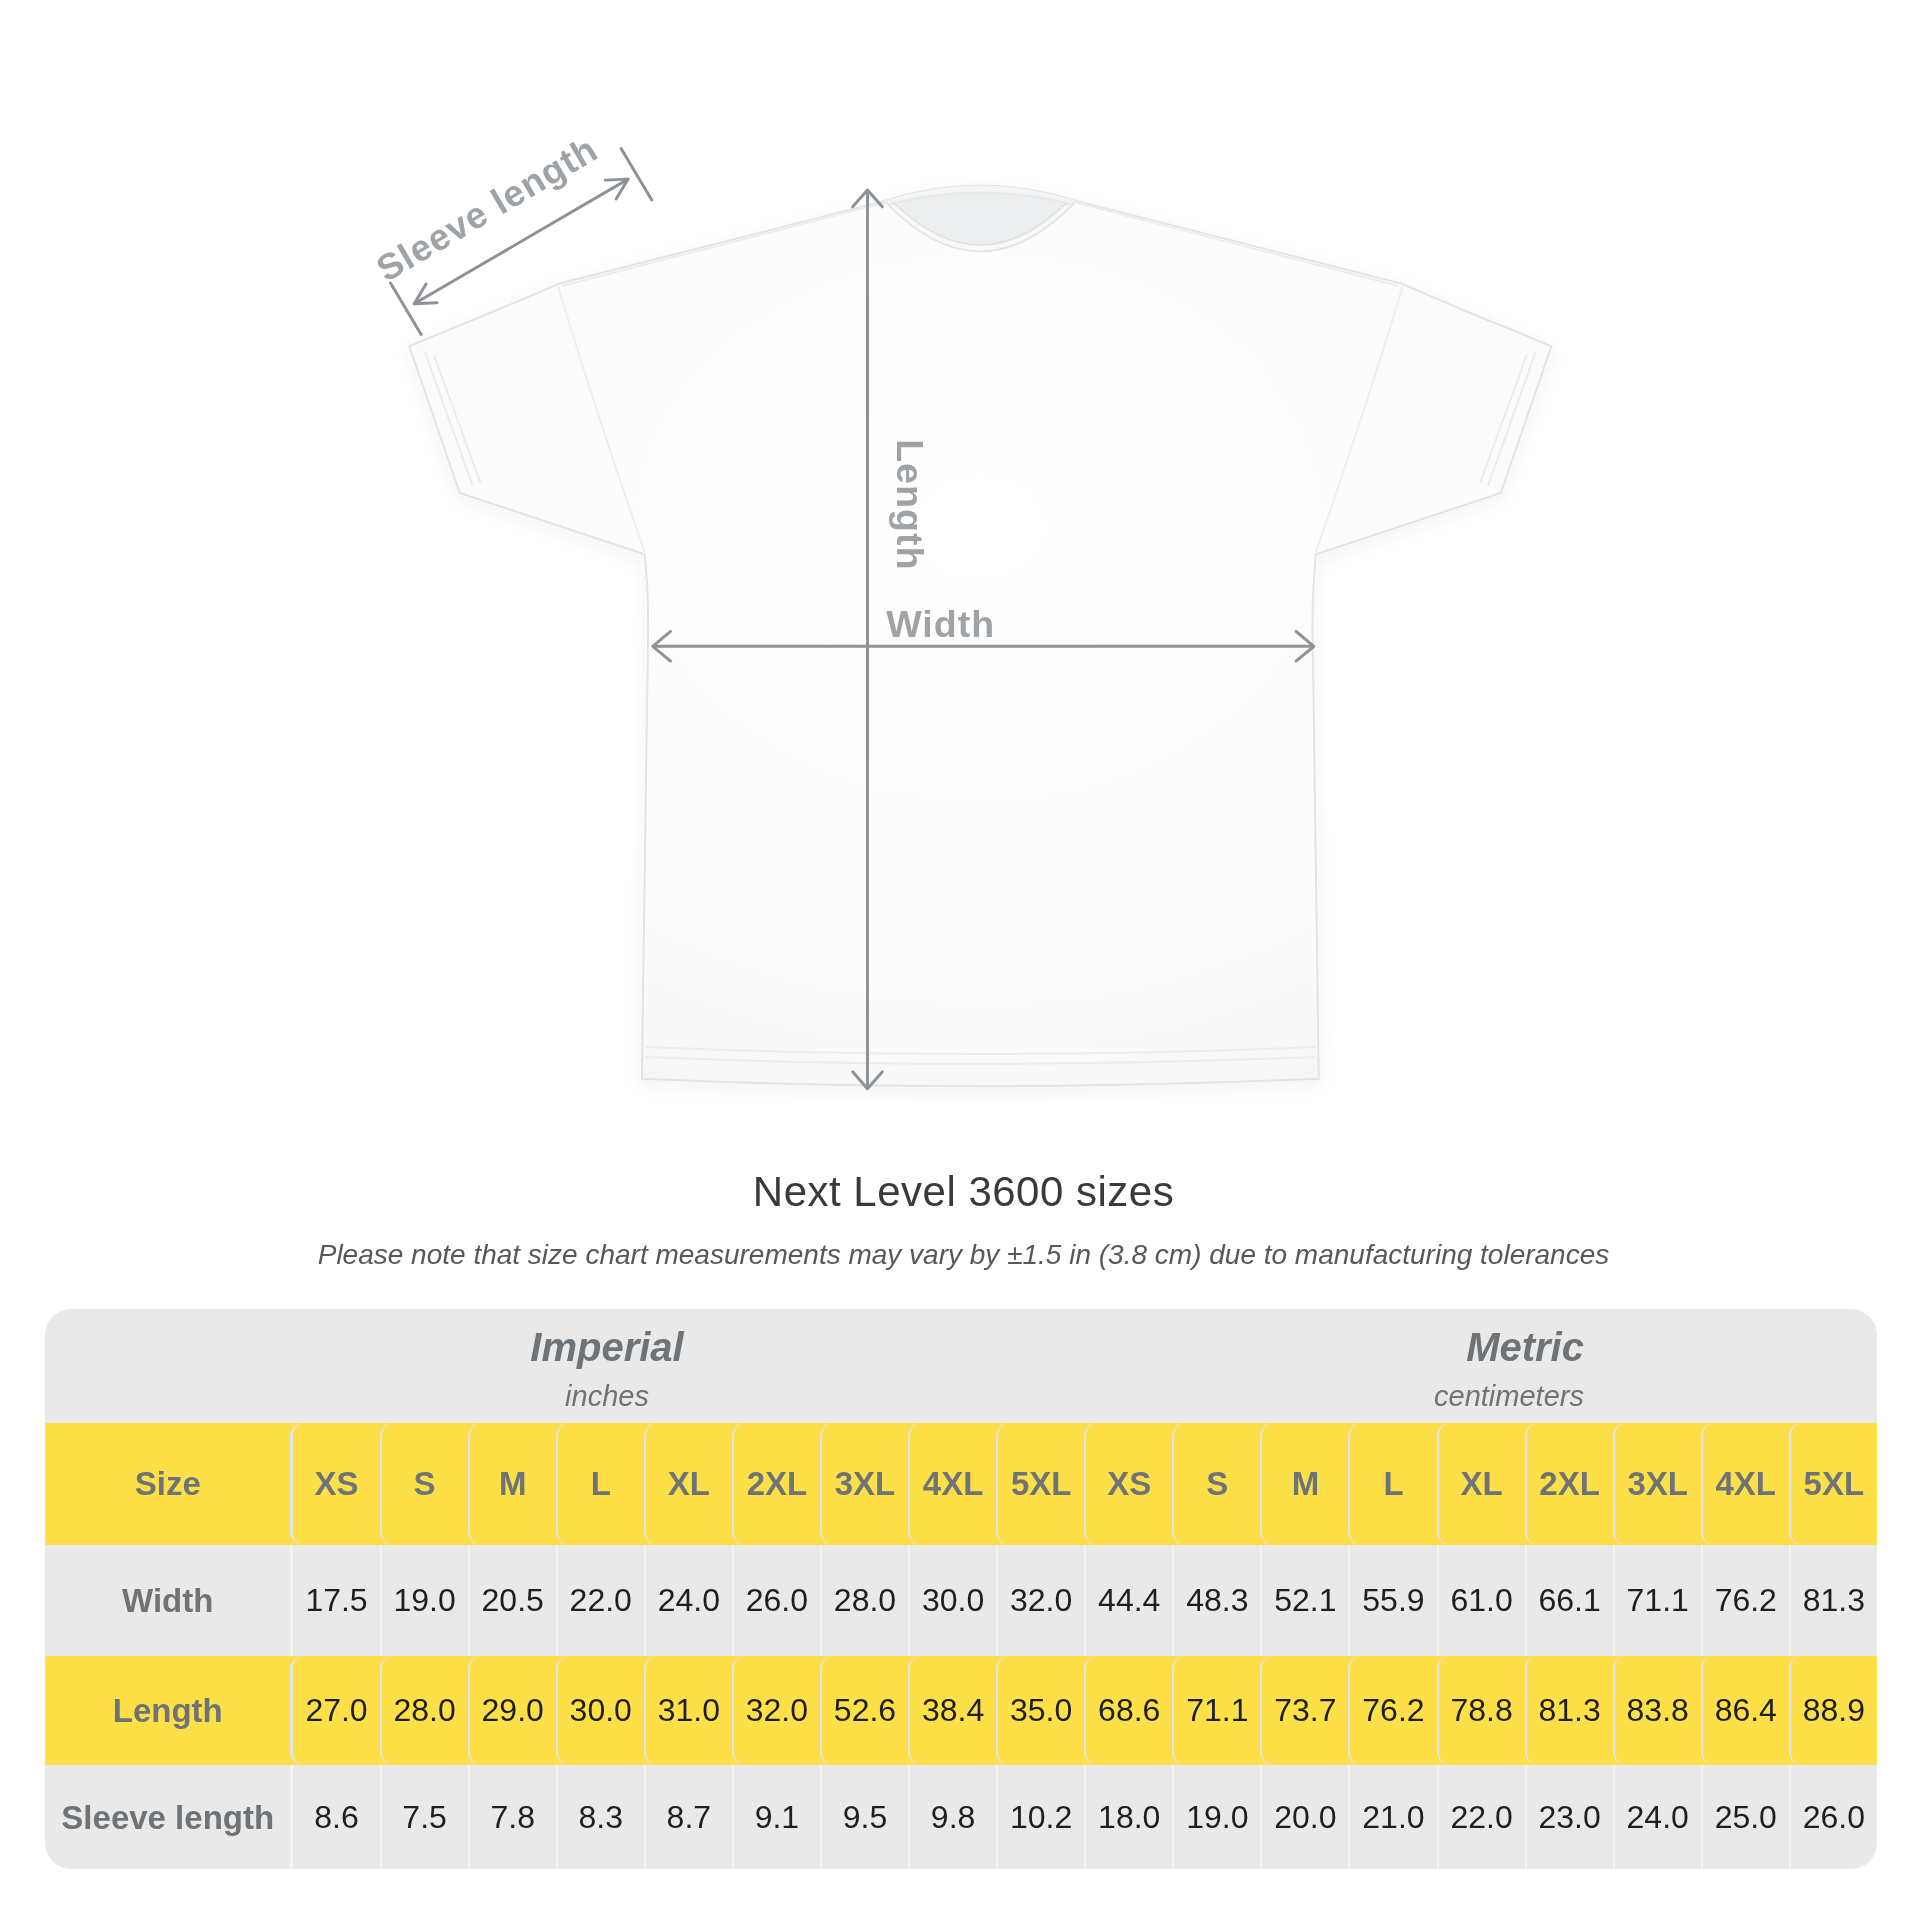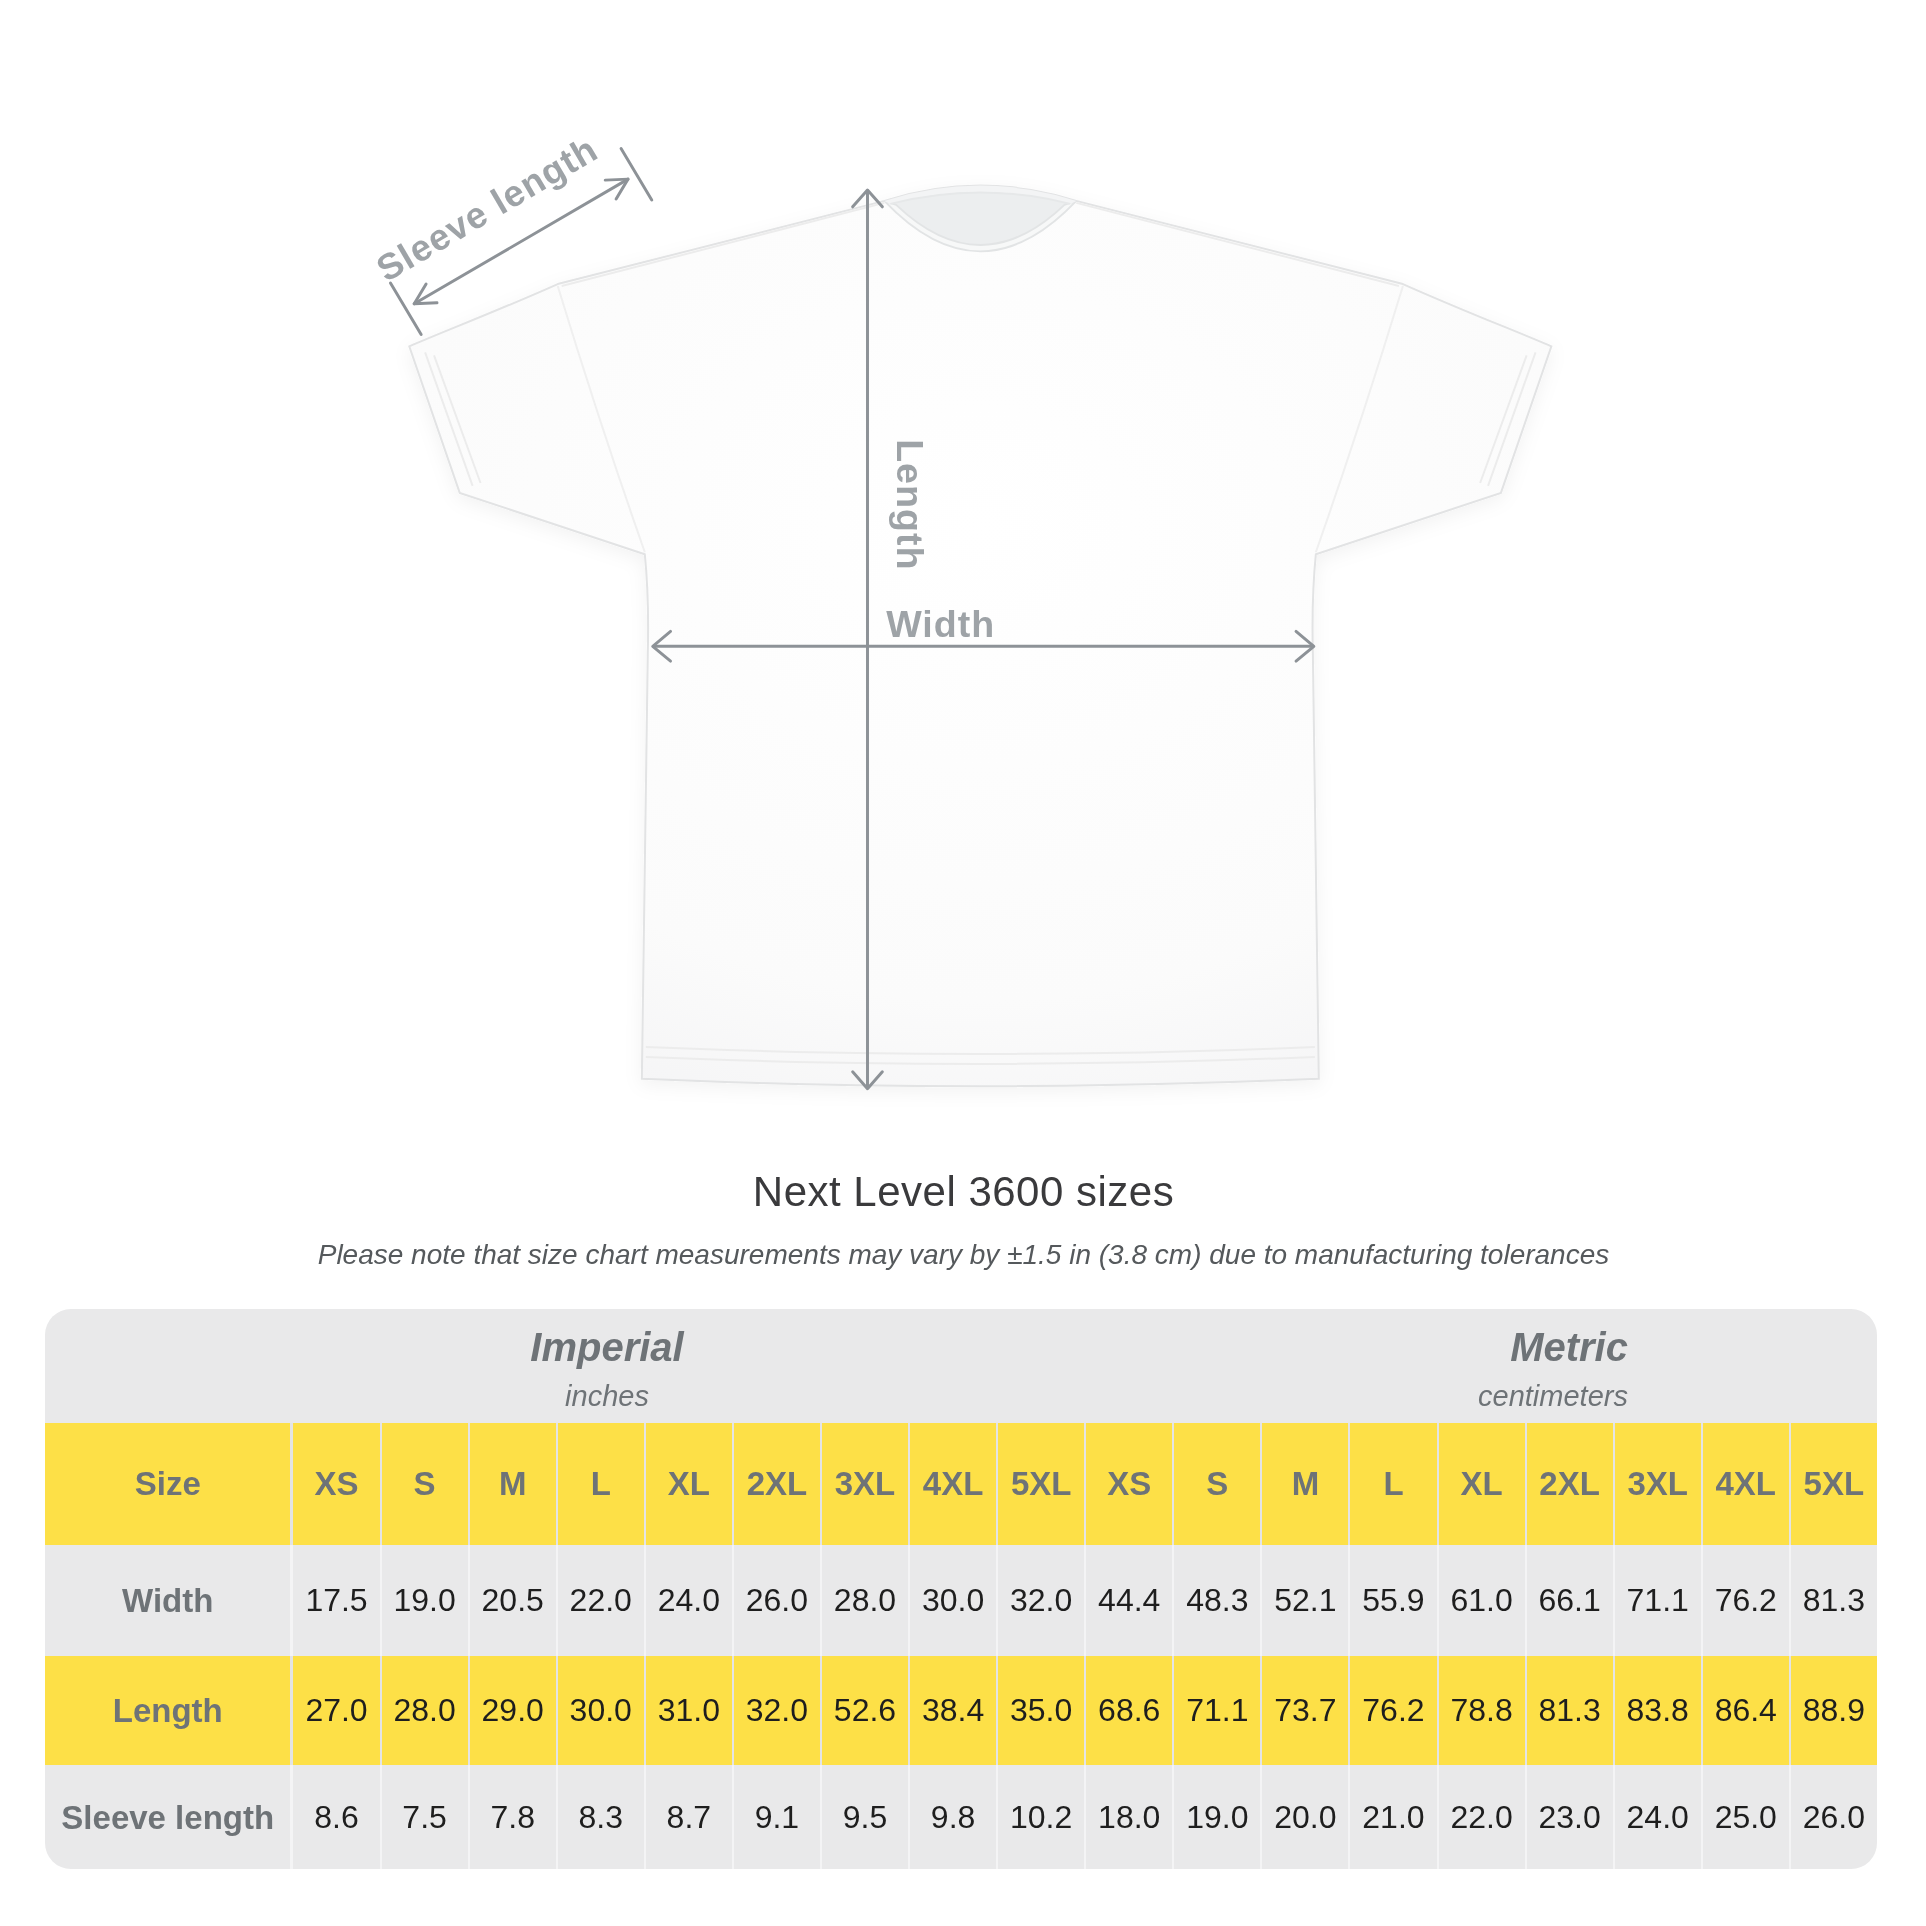--- a/index.html
+++ b/index.html
@@ -24,35 +24,35 @@
             font-style:italic;font-size:28px;color:#55595c;}
 
   
   .table-card{position:absolute;left:45px;top:1309px;width:1832px;height:560px;
               border-radius:26px;overflow:hidden;background:#ffffff;}
   .group-band{position:relative;height:114px;background:#e9e9ea;}
   .unit-group{position:absolute;top:16px;transform:translateX(-50%);text-align:center;color:#6e7377;}
   .unit-group .g-title{font-size:40px;font-weight:bold;font-style:italic;text-align:right;}
   .unit-group .g-sub{font-size:29px;font-style:italic;margin-top:10px;}
   .unit-group.imperial{left:562px;}
-  .unit-group.metric{left:1508px;}
+  .unit-group.metric{left:1464px;}
 
   .trow{display:flex;width:100%;}
   .trow:nth-child(1){height:122px;}
   .trow:nth-child(2){height:111px;}
   .trow:nth-child(3){height:109px;}
   .trow:nth-child(4){height:105px;}
   .row-white{background:#fde047;}
   .row-gray{background:#e9e9ea;}
   .cell{flex:1 1 0;display:flex;align-items:center;justify-content:center;
         font-size:32px;color:#1e1e1e;}
   .label-cell{flex:0 0 13.4%;font-weight:bold;color:#6e7377;font-size:33px;}
   .size-row .cell{font-weight:bold;color:#6e7377;font-size:33px;}
   .trow .cell + .cell{border-left:2px solid transparent;}
-  .row-white .cell + .cell{border-left-color:#e4e4e4;}
+  .row-white .cell + .cell{border-left-color:#e4e4e4;border-radius:13px;}
   .row-gray .cell + .cell{border-left-color:#f4f4f5;}
   .trow .cell.first-data{border-left-width:3px;}
 </style>
 </head>
 <body>
 
 <div class="page">
 
   <svg class="shirt-svg" width="1927" height="1153" viewBox="0 0 1946 1165">
     <defs>

